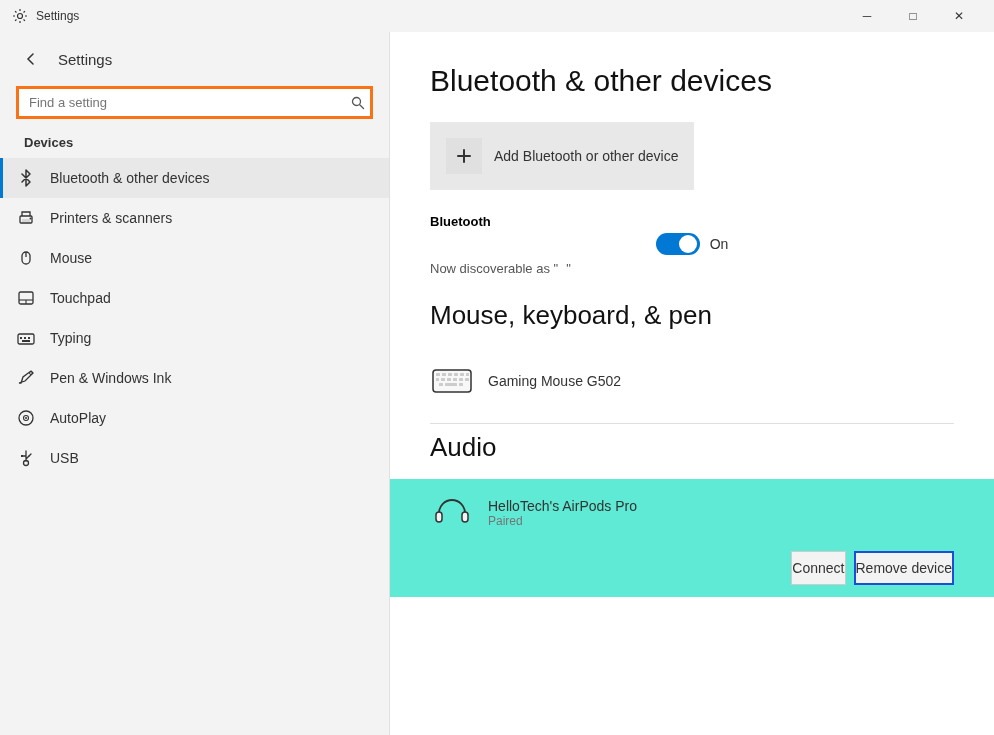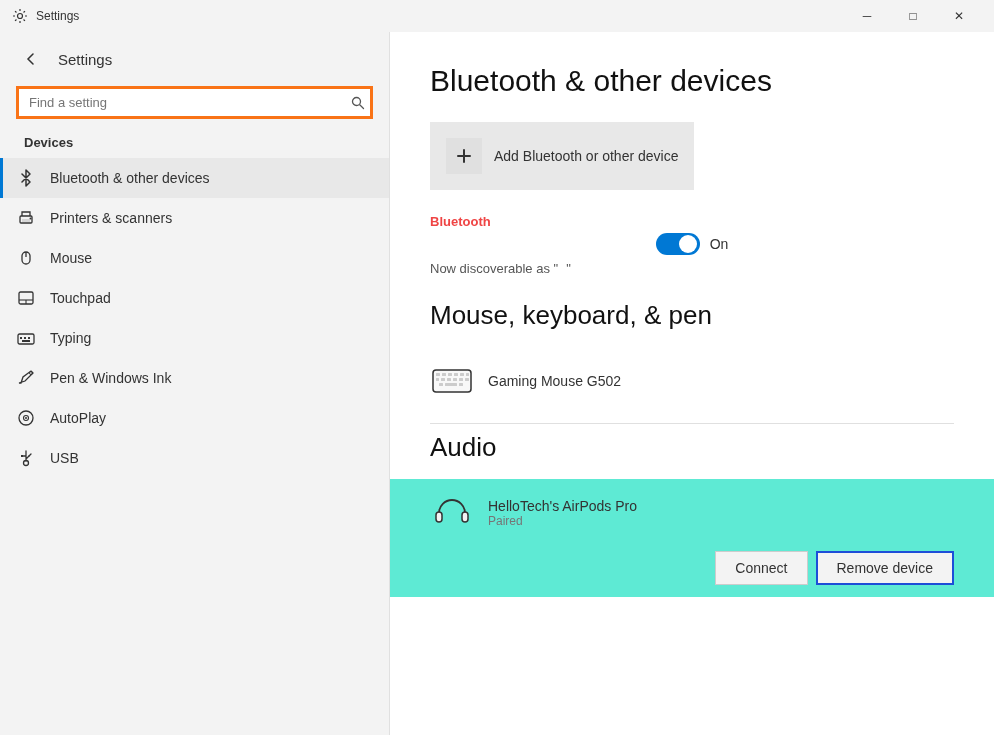--- a/index.html
+++ b/index.html
@@ -186,21 +186,21 @@
       color: #333;
     }
     .add-device-label {
       font-size: 14px;
       color: #333;
     }
 
     .section-header {
       font-size: 13px;
       font-weight: 600;
-      color: #ef4444;
+      color: #000000;
       margin-bottom: 4px;
       margin-top: 14px;
     }
 
     .toggle-row {
       display: flex;
       align-items: center;
       gap: 10px;
       margin-bottom: 6px;
       justify-content: center;
@@ -289,21 +289,21 @@
     }
 
     .action-buttons {
       display: flex;
       justify-content: flex-end;
       gap: 8px;
       padding: 8px 0 12px 0;
     }
 
     .btn {
-      padding: 7px 19px;
+      padding: 7px 0;
       font-size: 14px;
       cursor: pointer;
       border: 1px solid #ccc;
       background: #f3f3f3;
       color: #333;
     }
 
     .btn-remove {
       border: 2px solid #1d4ed8;
     }

